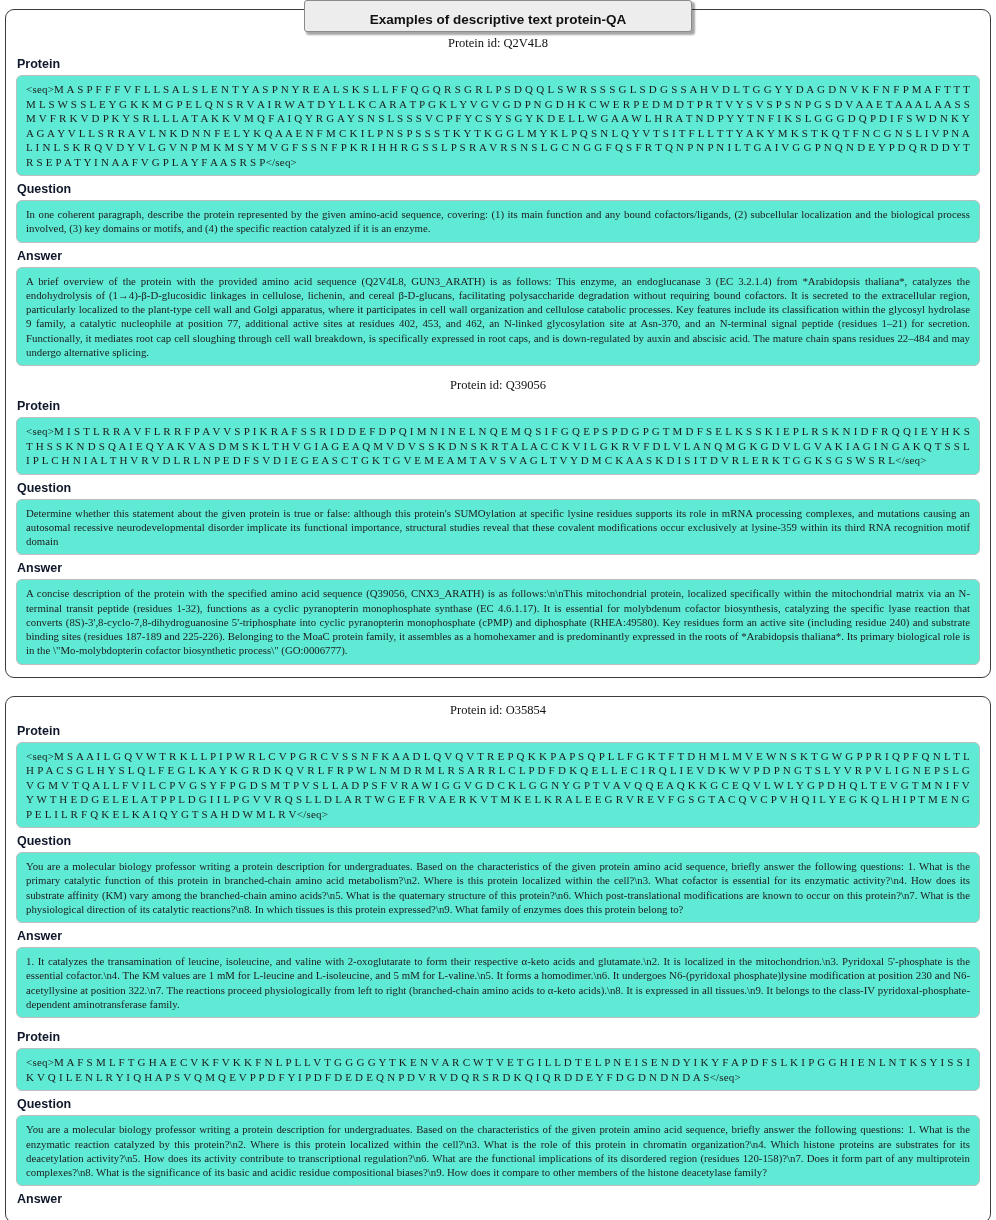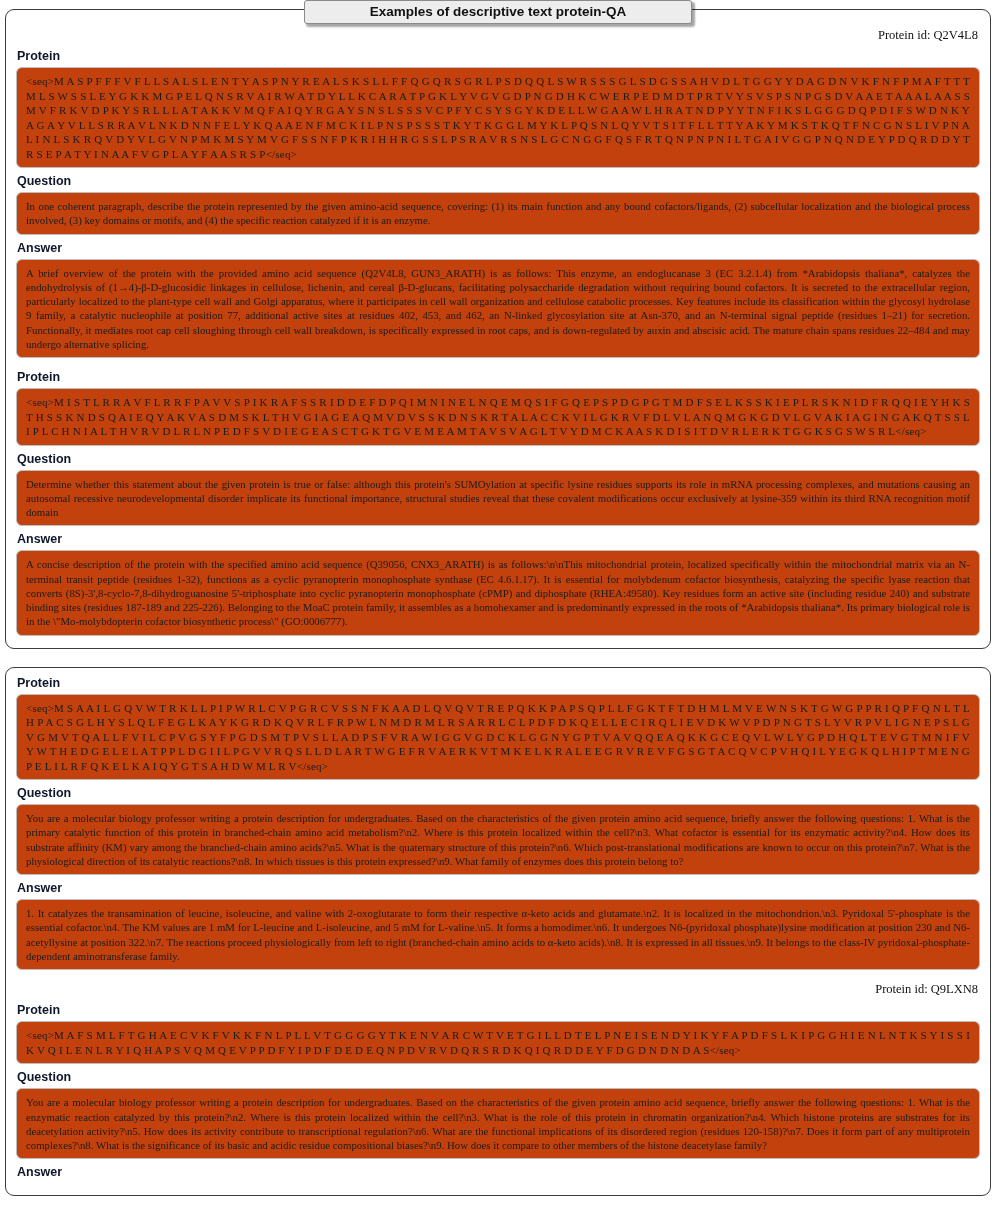--- a/index.html
+++ b/index.html
@@ -23,47 +23,47 @@
     padding: 2px 10px 12px;
   }
   .panel + .panel { margin-top: 18px; }
   .banner {
     width: fit-content;
     min-width: 330px;
     margin: -12px auto 2px;
     background: #ededed;
     border: 1px solid #8a8a8a;
     border-radius: 3px;
-    padding: 3px 28px 4px;
+    padding: 11px 28px 4px;
     text-align: center;
     font-family: "Liberation Sans", sans-serif;
     font-size: 13.5px;
     font-weight: bold;
     color: #111111;
     box-shadow: 2.5px 2.5px 2px rgba(0,0,0,0.35);
     position: relative;
     z-index: 2;
   }
   .banner-prefix { font-weight: bold; }
   .banner-bold { font-weight: bold; }
   .pid {
-    text-align: right;
+    text-align: center;
     font-size: 12.5px;
     margin: 4px 2px 0;
     color: #111111;
   }
   .sec {
     font-family: "Liberation Sans", sans-serif;
     font-weight: bold;
     font-size: 12.5px;
     margin: 6px 0 4px 1px;
     color: #0f172a;
   }
   .box {
-    background: #c2410c;
+    background: #5eead4;
     border: 1px solid #bdbdbd;
     border-radius: 6px;
     padding: 6px 9px;
     font-size: 10.8px;
     line-height: 1.32;
     text-align: justify;
     color: #1c1c1c;
   }
   .seq {
     font-size: 11px;
@@ -89,45 +89,49 @@
       </div>
       <div class="sec">Protein</div>
       <div class="box seq">&lt;seq&gt;M A S P F F F V F L L S A L S L E N T Y A S P N Y R E A L S K S L L F F Q G Q R S G R L P S D Q Q L S W R S S S G L S D G S S A H V D L T G G Y Y D A G D N V K F N F P M A F T T T M L S W S S L E Y G K K M G P E L Q N S R V A I R W A T D Y L L K C A R A T P G K L Y V G V G D P N G D H K C W E R P E D M D T P R T V Y S V S P S N P G S D V A A E T A A A L A A S S M V F R K V D P K Y S R L L L A T A K K V M Q F A I Q Y R G A Y S N S L S S S V C P F Y C S Y S G Y K D E L L W G A A W L H R A T N D P Y Y T N F I K S L G G G D Q P D I F S W D N K Y A G A Y V L L S R R A V L N K D N N F E L Y K Q A A E N F M C K I L P N S P S S S T K Y T K G G L M Y K L P Q S N L Q Y V T S I T F L L T T Y A K Y M K S T K Q T F N C G N S L I V P N A L I N L S K R Q V D Y V L G V N P M K M S Y M V G F S S N F P K R I H H R G S S L P S R A V R S N S L G C N G G F Q S F R T Q N P N P N I L T G A I V G G P N Q N D E Y P D Q R D D Y T R S E P A T Y I N A A F V G P L A Y F A A S R S P&lt;/seq&gt;</div>
       <div class="sec">Question</div>
       <div class="box">In one coherent paragraph, describe the protein represented by the given amino-acid sequence, covering: (1) its main function and any bound cofactors/ligands, (2) subcellular localization and the biological process involved, (3) key domains or motifs, and (4) the specific reaction catalyzed if it is an enzyme.</div>
       <div class="sec">Answer</div>
       <div class="box">A brief overview of the protein with the provided amino acid sequence (Q2V4L8, GUN3_ARATH) is as follows: This enzyme, an endoglucanase 3 (EC 3.2.1.4) from *Arabidopsis thaliana*, catalyzes the endohydrolysis of (1→4)-β-D-glucosidic linkages in cellulose, lichenin, and cereal β-D-glucans, facilitating polysaccharide degradation without requiring bound cofactors. It is secreted to the extracellular region, particularly localized to the plant-type cell wall and Golgi apparatus, where it participates in cell wall organization and cellulose catabolic processes. Key features include its classification within the glycosyl hydrolase 9 family, a catalytic nucleophile at position 77, additional active sites at residues 402, 453, and 462, an N-linked glycosylation site at Asn-370, and an N-terminal signal peptide (residues 1–21) for secretion. Functionally, it mediates root cap cell sloughing through cell wall breakdown, is specifically expressed in root caps, and is down-regulated by auxin and abscisic acid. The mature chain spans residues 22–484 and may undergo alternative splicing.</div>
     </div>
 
     <div class="example">
+      <div class="pid">
+        <span>Protein id:</span>
+        <span>Q39056</span>
+      </div>
       <div class="sec">Protein</div>
       <div class="box seq">&lt;seq&gt;M I S T L R R A V F L R R F P A V V S P I K R A F S S R I D D E F D P Q I M N I N E L N Q E M Q S I F G Q E P S P D G P G T M D F S E L K S S K I E P L R S K N I D F R Q Q I E Y H K S T H S S K N D S Q A I E Q Y A K V A S D M S K L T H V G I A G E A Q M V D V S S K D N S K R T A L A C C K V I L G K R V F D L V L A N Q M G K G D V L G V A K I A G I N G A K Q T S S L I P L C H N I A L T H V R V D L R L N P E D F S V D I E G E A S C T G K T G V E M E A M T A V S V A G L T V Y D M C K A A S K D I S I T D V R L E R K T G G K S G S W S R L&lt;/seq&gt;</div>
       <div class="sec">Question</div>
       <div class="box">Determine whether this statement about the given protein is true or false: although this protein's SUMOylation at specific lysine residues supports its role in mRNA processing complexes, and mutations causing an autosomal recessive neurodevelopmental disorder implicate its functional importance, structural studies reveal that these covalent modifications occur exclusively at lysine-359 within its third RNA recognition motif domain</div>
       <div class="sec">Answer</div>
       <div class="box">A concise description of the protein with the specified amino acid sequence (Q39056, CNX3_ARATH) is as follows:\n\nThis mitochondrial protein, localized specifically within the mitochondrial matrix via an N-terminal transit peptide (residues 1-32), functions as a cyclic pyranopterin monophosphate synthase (EC 4.6.1.17). It is essential for molybdenum cofactor biosynthesis, catalyzing the specific lyase reaction that converts (8S)-3',8-cyclo-7,8-dihydroguanosine 5'-triphosphate into cyclic pyranopterin monophosphate (cPMP) and diphosphate (RHEA:49580). Key residues form an active site (including residue 240) and substrate binding sites (residues 187-189 and 225-226). Belonging to the MoaC protein family, it assembles as a homohexamer and is predominantly expressed in the roots of *Arabidopsis thaliana*. Its primary biological role is in the \"Mo-molybdopterin cofactor biosynthetic process\" (GO:0006777).</div>
     </div>
   </section>
 
   <section class="panel">
 
     <div class="example">
+      <div class="pid">
+        <span>Protein id:</span>
+        <span>O35854</span>
+      </div>
       <div class="sec">Protein</div>
       <div class="box seq">&lt;seq&gt;M S A A I L G Q V W T R K L L P I P W R L C V P G R C V S S N F K A A D L Q V Q V T R E P Q K K P A P S Q P L L F G K T F T D H M L M V E W N S K T G W G P P R I Q P F Q N L T L H P A C S G L H Y S L Q L F E G L K A Y K G R D K Q V R L F R P W L N M D R M L R S A R R L C L P D F D K Q E L L E C I R Q L I E V D K W V P D P N G T S L Y V R P V L I G N E P S L G V G M V T Q A L L F V I L C P V G S Y F P G D S M T P V S L L A D P S F V R A W I G G V G D C K L G G N Y G P T V A V Q Q E A Q K K G C E Q V L W L Y G P D H Q L T E V G T M N I F V Y W T H E D G E L E L A T P P L D G I I L P G V V R Q S L L D L A R T W G E F R V A E R K V T M K E L K R A L E E G R V R E V F G S G T A C Q V C P V H Q I L Y E G K Q L H I P T M E N G P E L I L R F Q K E L K A I Q Y G T S A H D W M L R V&lt;/seq&gt;</div>
       <div class="sec">Question</div>
       <div class="box">You are a molecular biology professor writing a protein description for undergraduates. Based on the characteristics of the given protein amino acid sequence, briefly answer the following questions: 1. What is the primary catalytic function of this protein in branched-chain amino acid metabolism?\n2. Where is this protein localized within the cell?\n3. What cofactor is essential for its enzymatic activity?\n4. How does its substrate affinity (KM) vary among the branched-chain amino acids?\n5. What is the quaternary structure of this protein?\n6. Which post-translational modifications are known to occur on this protein?\n7. What is the physiological direction of its catalytic reactions?\n8. In which tissues is this protein expressed?\n9. What family of enzymes does this protein belong to?</div>
       <div class="sec">Answer</div>
       <div class="box">1. It catalyzes the transamination of leucine, isoleucine, and valine with 2-oxoglutarate to form their respective α-keto acids and glutamate.\n2. It is localized in the mitochondrion.\n3. Pyridoxal 5'-phosphate is the essential cofactor.\n4. The KM values are 1 mM for L-leucine and L-isoleucine, and 5 mM for L-valine.\n5. It forms a homodimer.\n6. It undergoes N6-(pyridoxal phosphate)lysine modification at position 230 and N6-acetyllysine at position 322.\n7. The reactions proceed physiologically from left to right (branched-chain amino acids to α-keto acids).\n8. It is expressed in all tissues.\n9. It belongs to the class-IV pyridoxal-phosphate-dependent aminotransferase family.</div>
     </div>
 
     <div class="example">
-      <div class="pid">
-        <span>Protein id:</span>
-        <span>Q9LXN8</span>
-      </div>
       <div class="sec">Protein</div>
       <div class="box seq">&lt;seq&gt;M A F S M L F T G H A E C V K F V K K F N L P L L V T G G G G Y T K E N V A R C W T V E T G I L L D T E L P N E I S E N D Y I K Y F A P D F S L K I P G G H I E N L N T K S Y I S S I K V Q I L E N L R Y I Q H A P S V Q M Q E V P P D F Y I P D F D E D E Q N P D V R V D Q R S R D K Q I Q R D D E Y F D G D N D N D A S&lt;/seq&gt;</div>
       <div class="sec">Question</div>
       <div class="box">You are a molecular biology professor writing a protein description for undergraduates. Based on the characteristics of the given protein amino acid sequence, briefly answer the following questions: 1. What is the enzymatic reaction catalyzed by this protein?\n2. Where is this protein localized within the cell?\n3. What is the role of this protein in chromatin organization?\n4. Which histone proteins are substrates for its deacetylation activity?\n5. How does its activity contribute to transcriptional regulation?\n6. What are the functional implications of its disordered region (residues 120-158)?\n7. Does it form part of any multiprotein complexes?\n8. What is the significance of its basic and acidic residue compositional biases?\n9. How does it compare to other members of the histone deacetylase family?</div>
       <div class="sec">Answer</div>
 
     </div>
   </section>
 
 </div>

